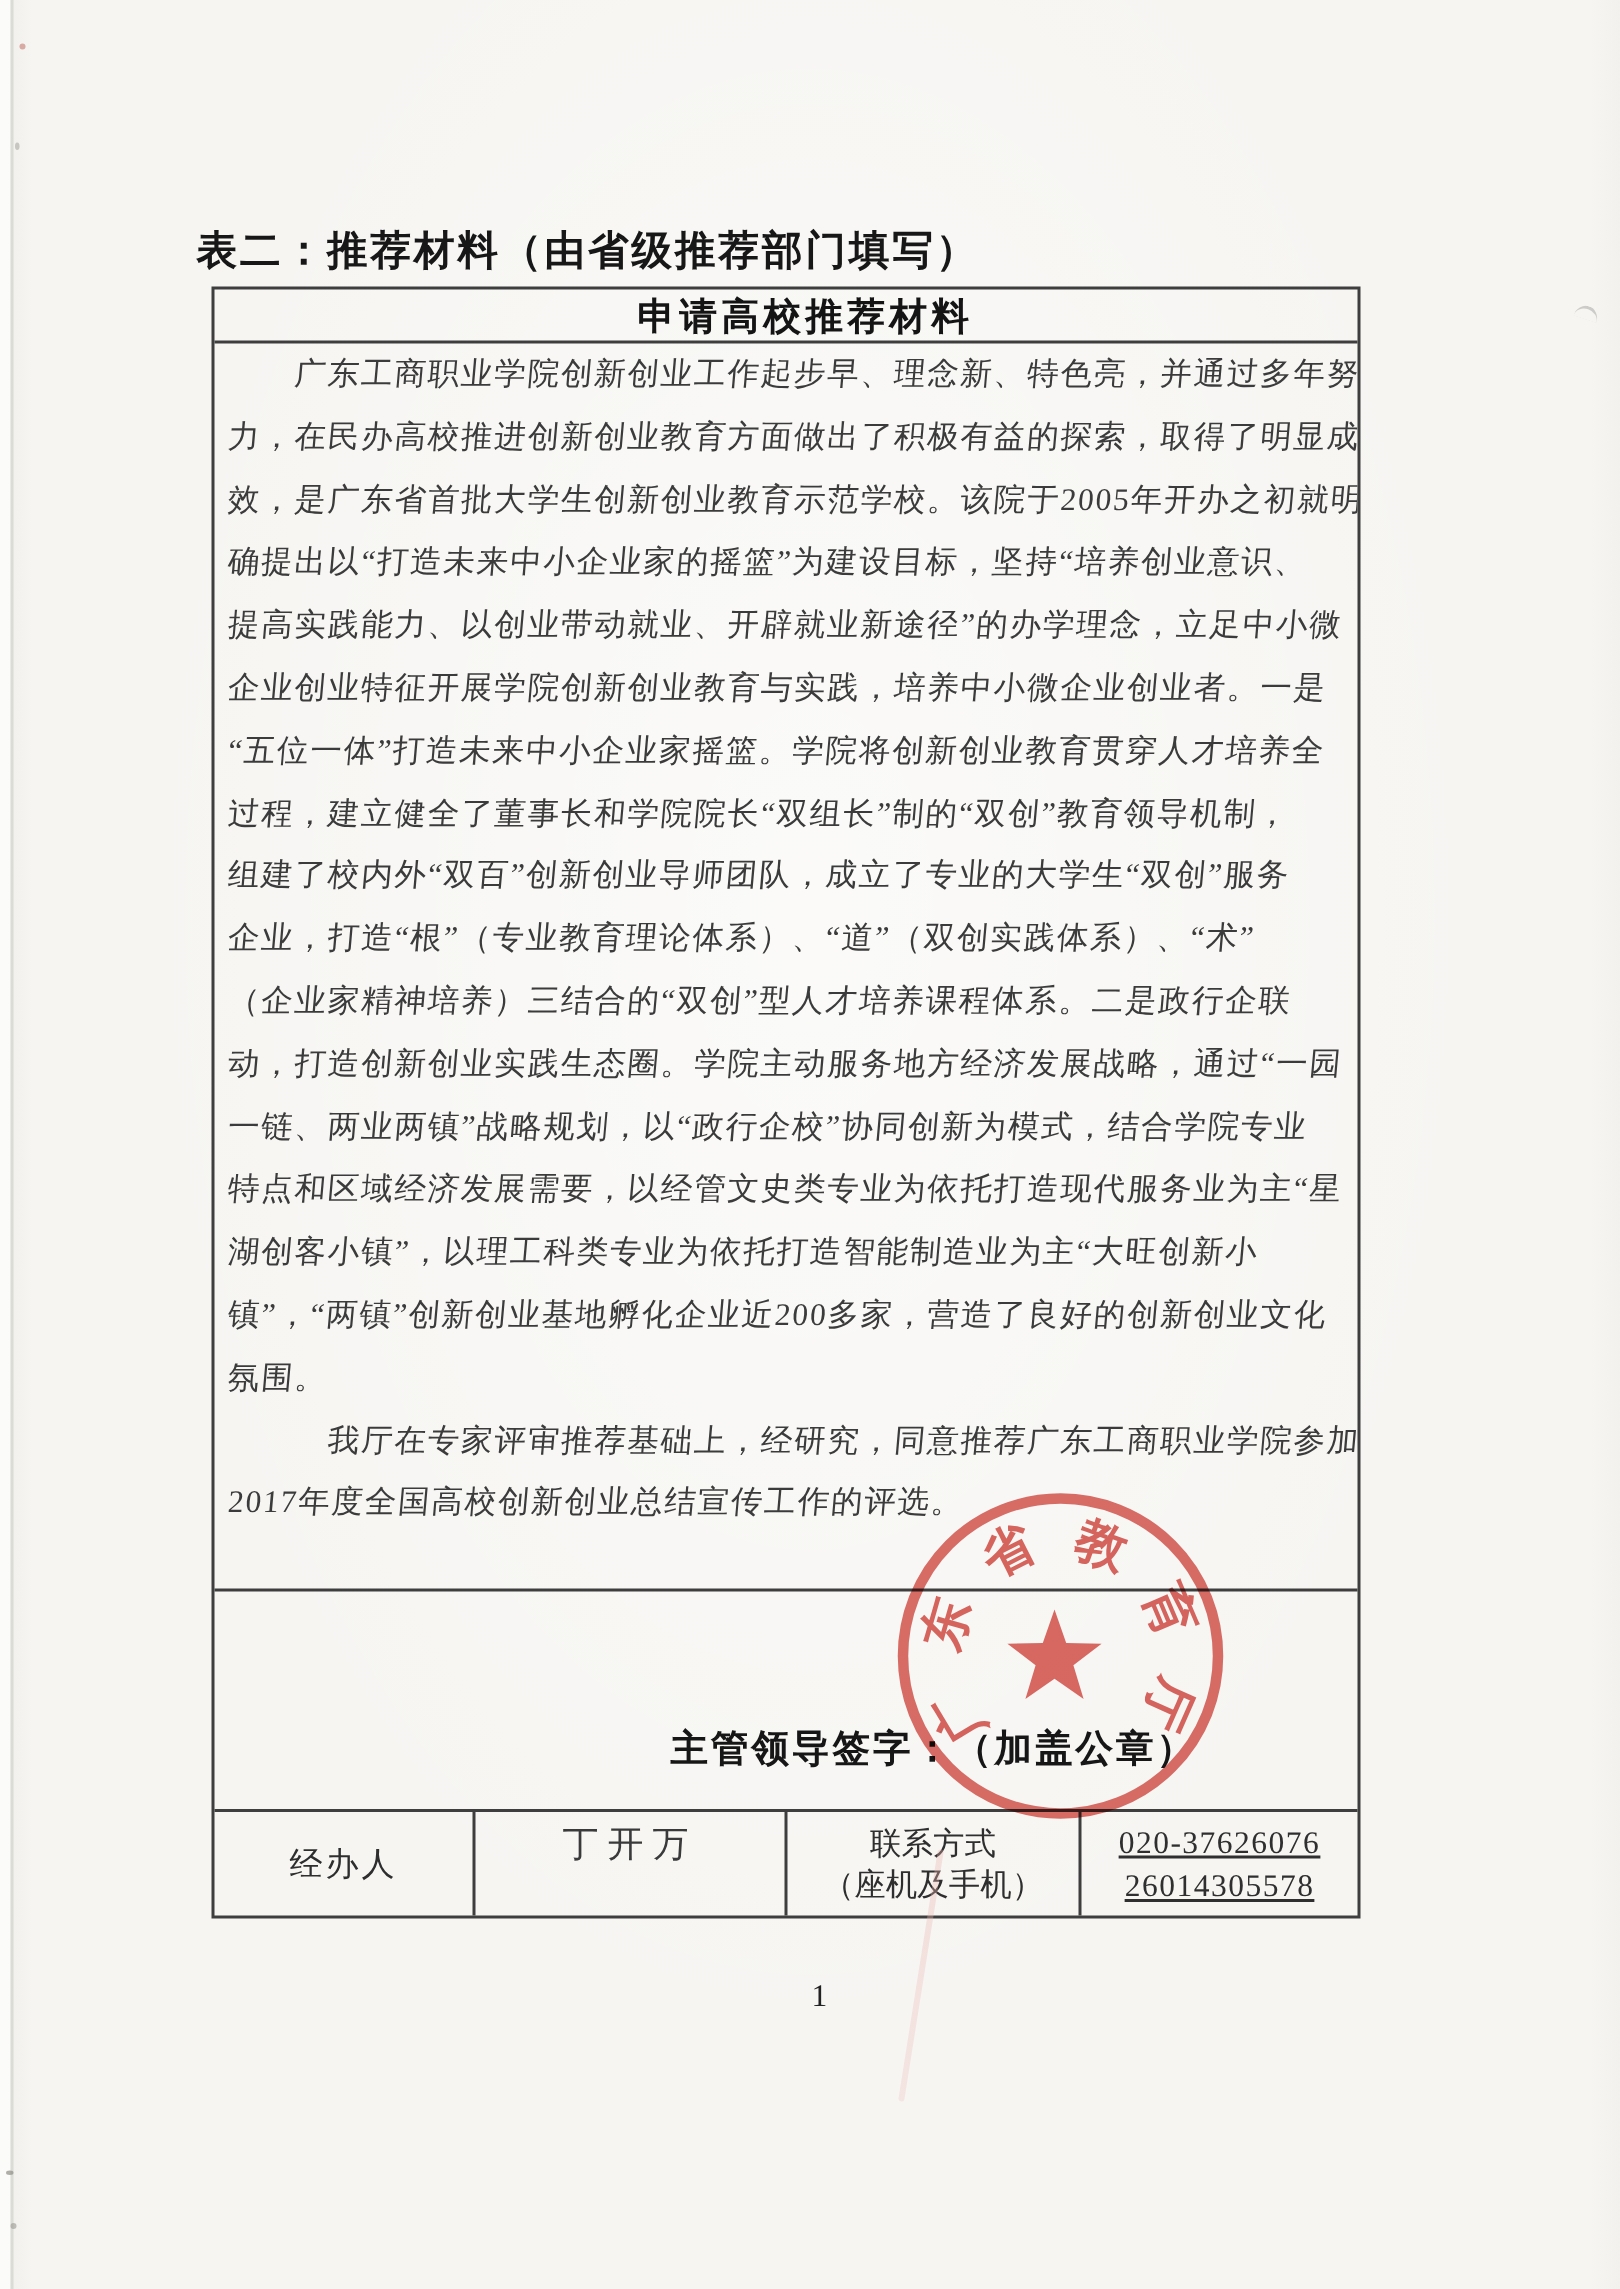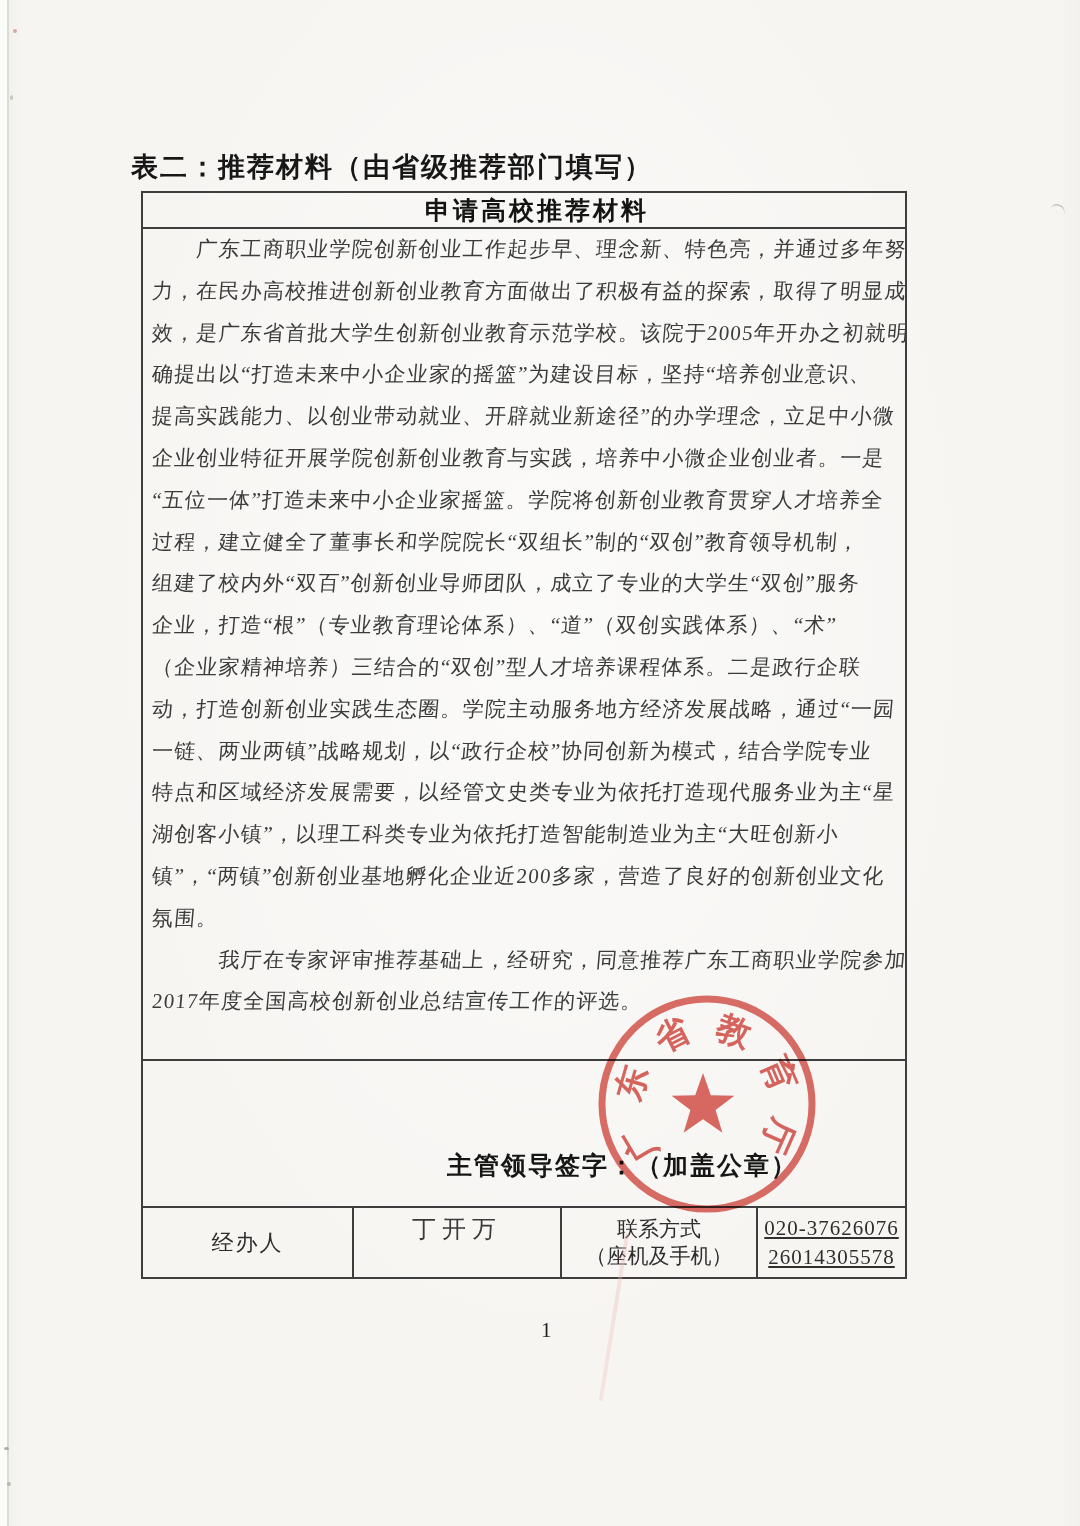--- a/index.html
+++ b/index.html
@@ -63,21 +63,21 @@
   .row-signature { height:147px; border-bottom:2px solid #3e3e3e; position:relative; }
   .signature-text {
     position:absolute; left:304px; top:88px;
     font-family:Liberation Sans, sans-serif;
     font-weight:bold; font-size:25px; letter-spacing:2px; color:#161616;
     white-space:nowrap;
   }
   .row-footer { height:69px; display:flex; }
   .f-cell { border-right:2px solid #3e3e3e; display:flex; align-items:center; justify-content:center; }
   .f-cell:last-child { border-right:none; }
-  .cell-handler   { width:211px; font-size:22px; letter-spacing:2px; color:#2e2e2e; }
+  .cell-handler   { width:174px; font-size:22px; letter-spacing:2px; color:#2e2e2e; }
   .cell-name      { width:208px; align-items:flex-start; padding-top:5px; font-size:24px; letter-spacing:6px; color:#3a3a3a; }
   .cell-contact   { width:196px; flex-direction:column; font-size:21px; line-height:27px; color:#2e2e2e; text-align:center; }
   .cell-phones    { flex:1; flex-direction:column; font-size:21px; line-height:29px; color:#2f2f2f; letter-spacing:1px; text-align:right;text-decoration:underline; }
 
   .page-number {
     position:absolute; left:541px; top:1318px;
     font-size:21px; color:#222;
   }
 
   

